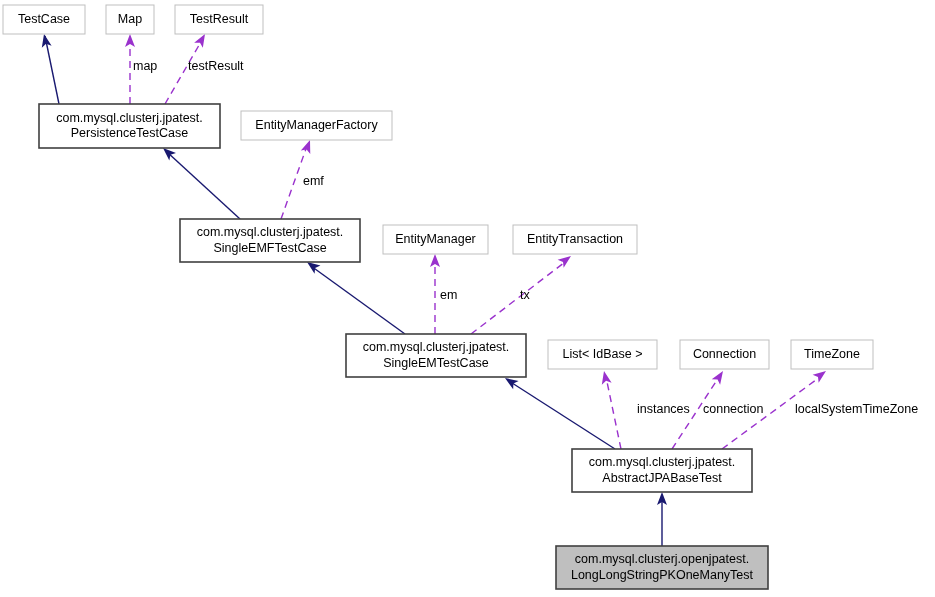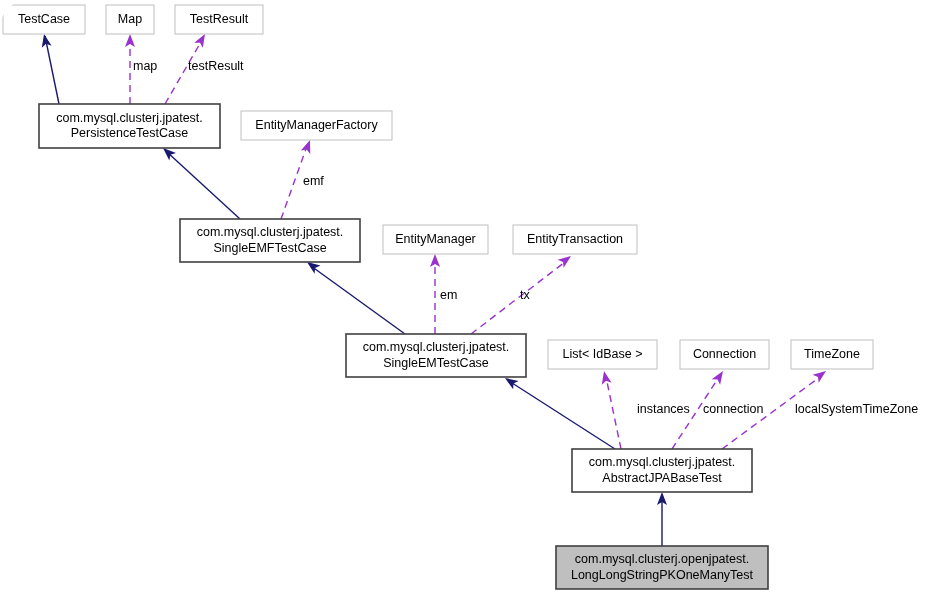--- a/index.html
+++ b/index.html
@@ -7,21 +7,20 @@
     padding: 0;
     background: #ffffff;
   }
   #diagram-root {
     position: relative;
     width: 935px;
     height: 597px;
     background: #ffffff;
     font-family: "Liberation Sans", sans-serif;
     overflow: hidden;
-    border-radius: 28px;
   }
   svg#uml-canvas {
     position: absolute;
     left: 0;
     top: 0;
     width: 935px;
     height: 597px;
   }
   .node-box {
     fill: #ffffff;

